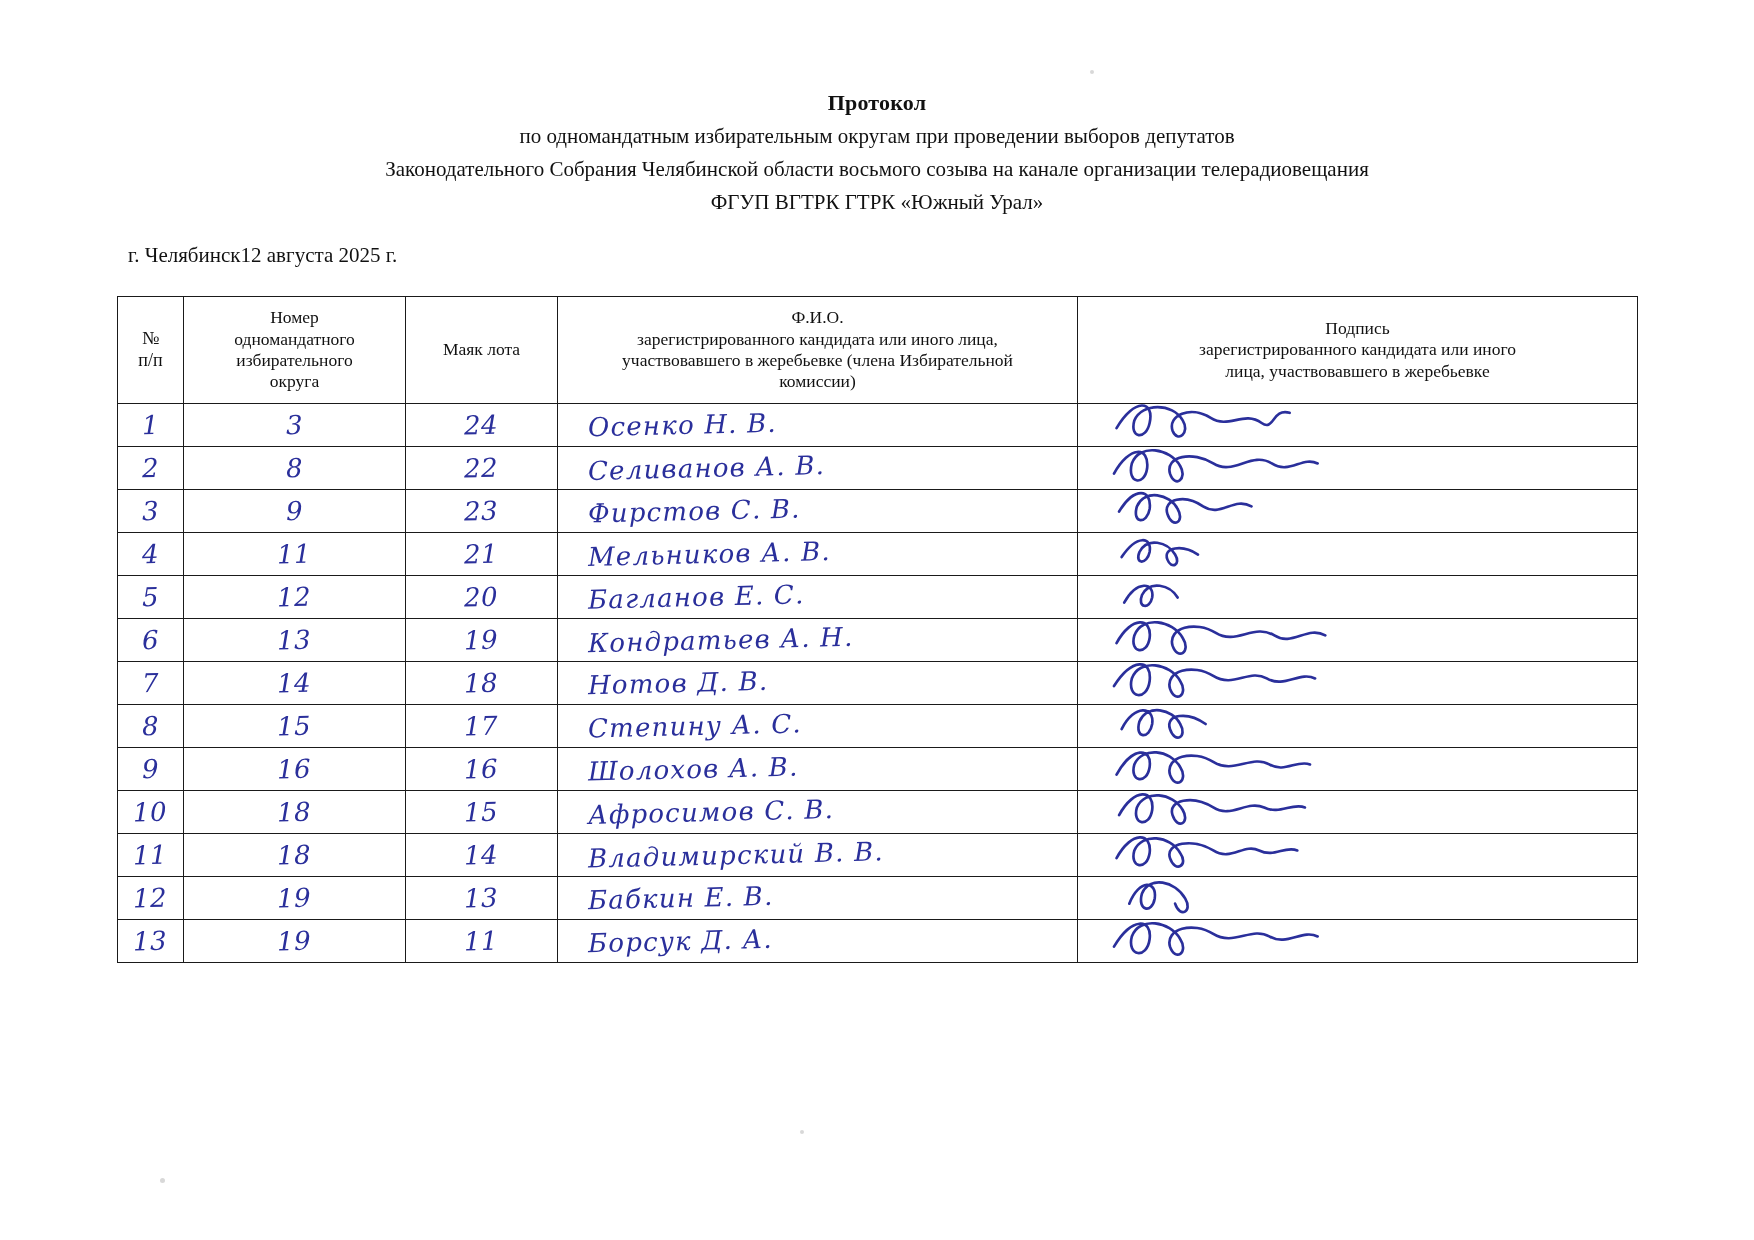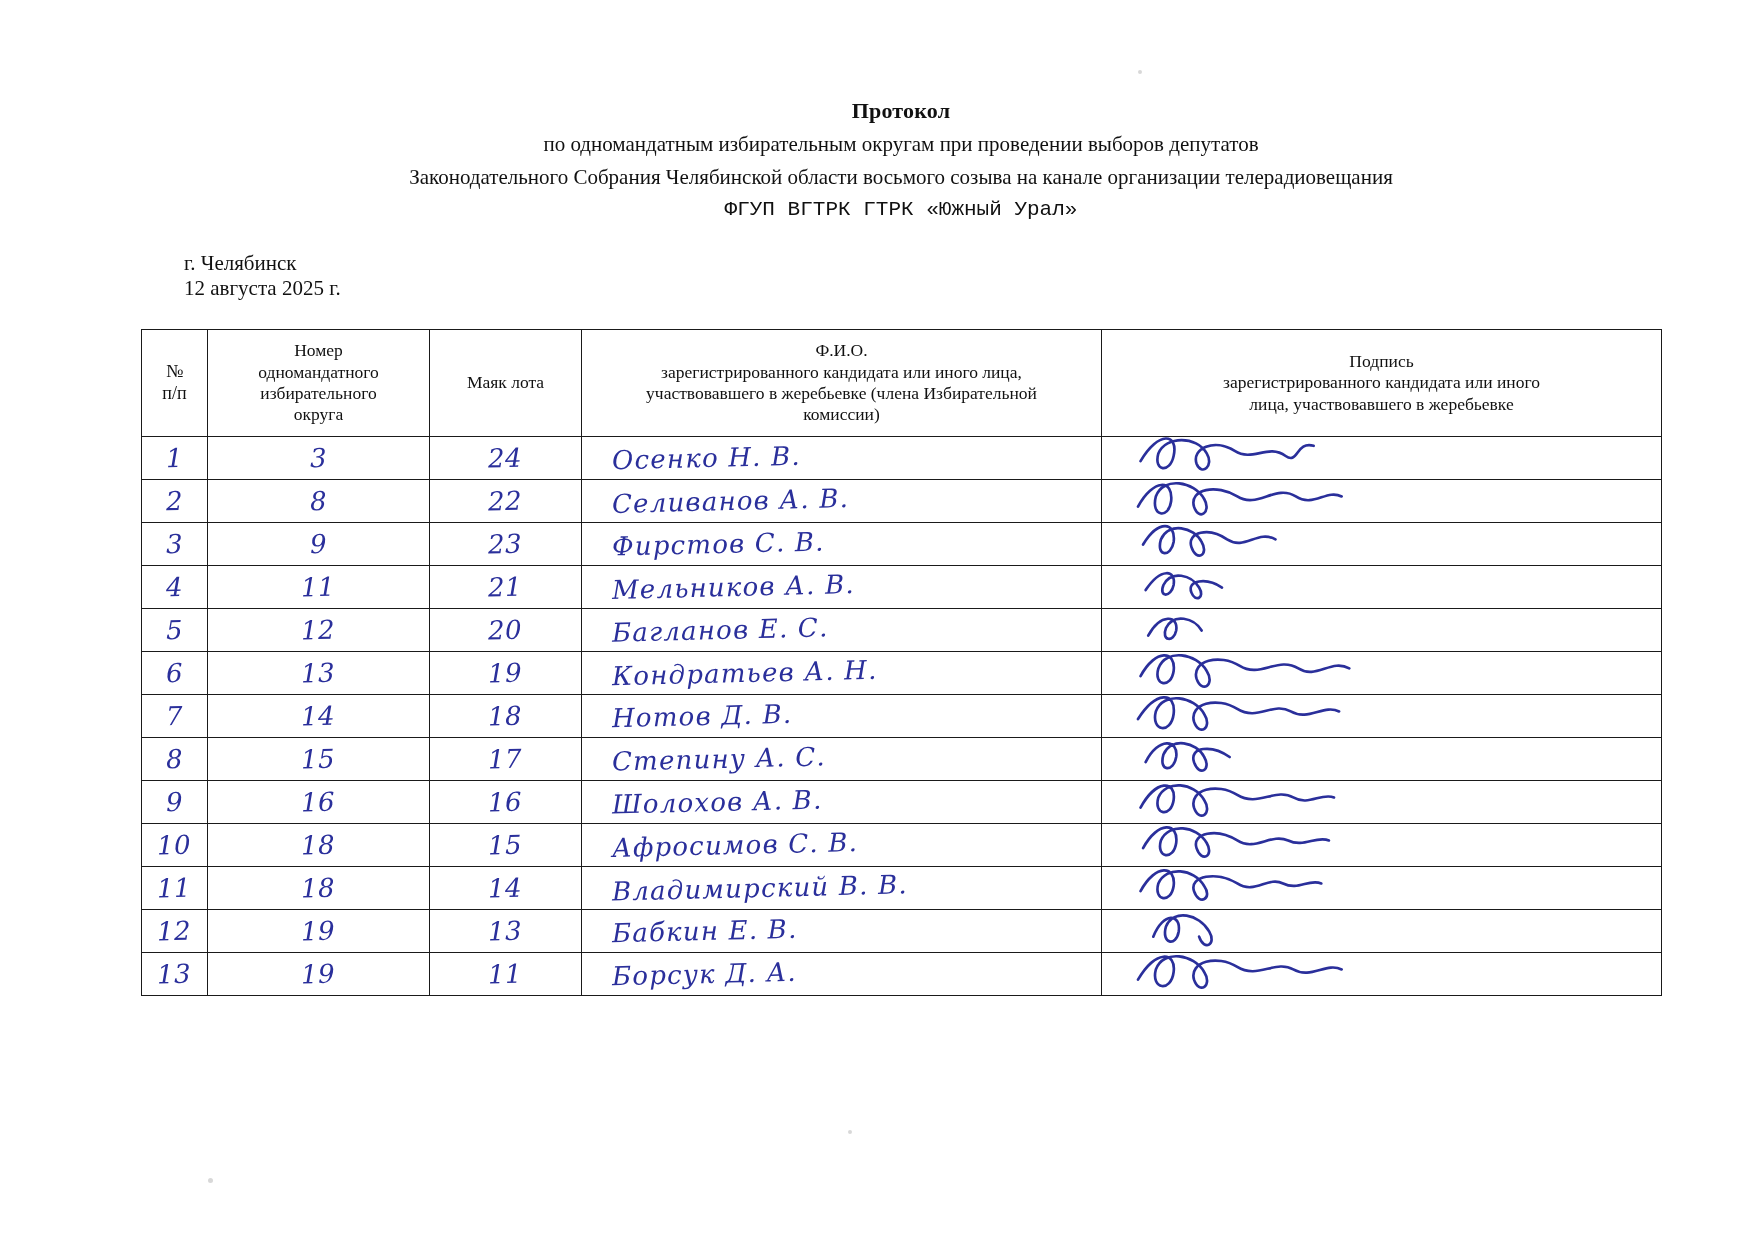--- a/index.html
+++ b/index.html
@@ -12,55 +12,53 @@
     height: 1240px;
     font-family: "Liberation Serif", serif;
     color: #111111;
     position: relative;
     overflow: hidden;
   }
 
   .page {
     position: absolute;
     inset: 0;
-    padding: 8px;
-    margin-left: 48px;
+    padding: 0;
   }
 
   .header-block {
     text-align: center;
     margin-top: 88px;
     line-height: 1.38;
   }
   .doc-title {
     font-size: 22px;
     font-weight: bold;
     letter-spacing: 0.2px;
   }
   .doc-sub {
     font-size: 21px;
     margin-top: 8px;
   }
   .doc-sub.line2 { margin-top: 4px; }
   .doc-sub.line3 { margin-top: 4px; }
-  .doc-sub.line4 { margin-top: 4px; font-family: Liberation Mono, monospace; }
+  .doc-sub.line4 { margin-top: 4px; }
   .doc-sub.underlined {
     margin-top: 4px;
     text-decoration: underline;
     text-underline-offset: 3px;
   }
 
   .place-date {
     display: flex;
-    justify-content: flex-end;
+    justify-content: flex-start;
     align-items: baseline;
     margin-top: 26px;
     padding: 0 125px 0 128px;
     font-size: 21px;
-    flex-direction: column;
   }
 
   .table-wrap {
     margin: 28px auto 0 auto;
     width: 1520px;
   }
   table.protocol {
     border-collapse: collapse;
     width: 100%;
     table-layout: fixed;

